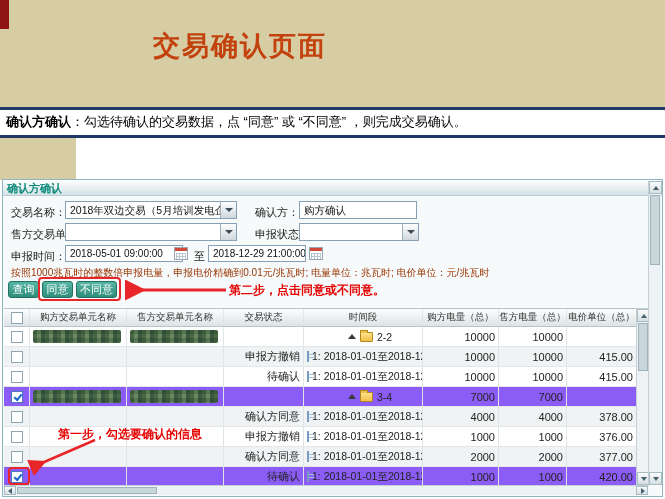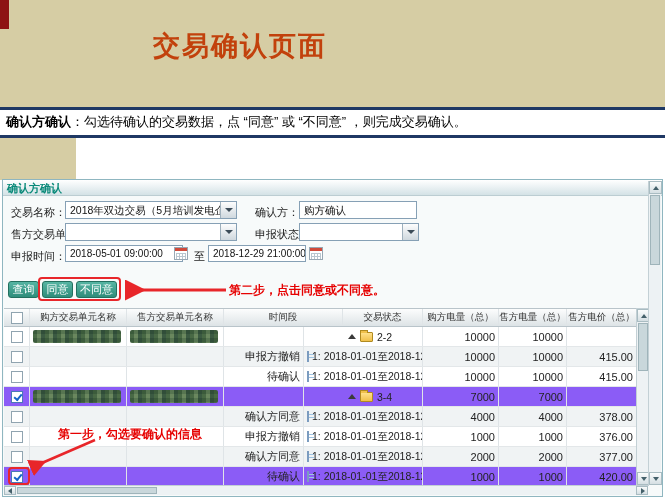--- a/index.html
+++ b/index.html
@@ -152,39 +152,40 @@
     <div class="field time" style="left:62px; top:65px; width:118px;">
       <span>2018-05-01 09:00:00</span>
     </div>
     <span class="cal" style="left:171px; top:67px;"></span>
     <span class="flabel" style="left:191px; top:69px;">至</span>
     <div class="field time" style="left:205px; top:65px; width:98px;">
       <span>2018-12-29 21:00:00</span>
     </div>
     <span class="cal" style="left:306px; top:67px;"></span>
 
+    <div class="note">按照1000兆瓦时的整数倍申报电量，申报电价精确到0.01元/兆瓦时; 电量单位：兆瓦时; 电价单位：元/兆瓦时</div>
 
     <div class="btn" style="left:5px;  top:101px; width:31px;">查询</div>
     <div class="btn" style="left:39px; top:101px; width:31px;">同意</div>
     <div class="btn" style="left:73px; top:101px; width:41px;">不同意</div>
     <div class="red-frame" style="left:35px; top:97px; width:83px; height:24px;"></div>
     <div class="step-note" style="left:226px; top:102px;">第二步，点击同意或不同意。</div>
 
     <div class="ttable">
         <div class="trow thead">
           <div class="tcell col-cb">
             <span class="cb"></span>
           </div>
           <div class="tcell col-buy">购方交易单元名称</div>
           <div class="tcell col-sell">售方交易单元名称</div>
+          <div class="tcell col-status">交易状态</div>
           <div class="tcell col-period">时间段</div>
-          <div class="tcell col-status">交易状态</div>
           <div class="tcell col-bq">购方电量（总）</div>
           <div class="tcell col-sq">售方电量（总）</div>
-          <div class="tcell col-price">售方电价（总）</div>
+          <div class="tcell col-price">电价单位（总）</div>
         </div>
         <div class="trow">
           <div class="tcell col-cb">
             <span class="cb"></span>
           </div>
           <div class="tcell col-buy">
             <span class="mosaic"></span>
           </div>
           <div class="tcell col-sell">
             <span class="mosaic"></span>

